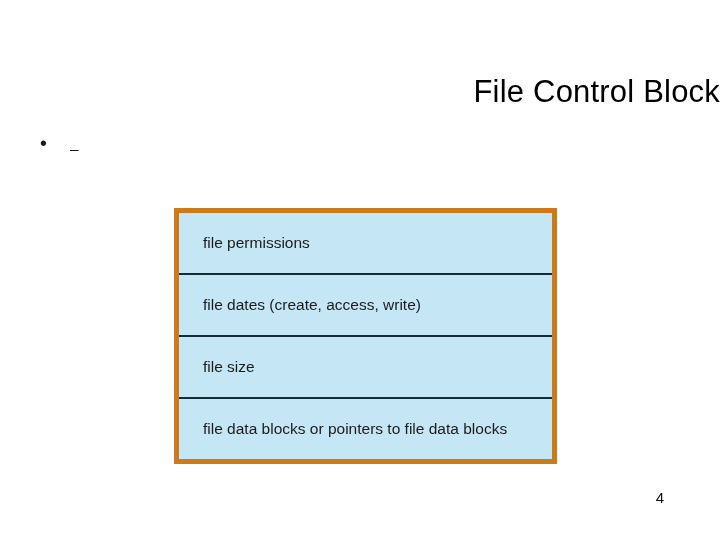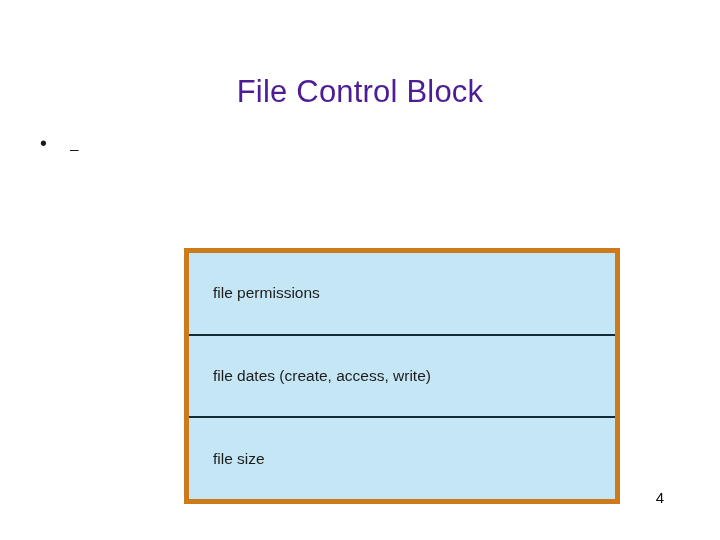--- a/index.html
+++ b/index.html
@@ -23,22 +23,22 @@
     height: 540px;
     background: #ffffff;
   }
 
   
   .slide-title {
     position: absolute;
     left: 0;
     top: 52px;
     width: 720px;
-    text-align: center;
-    color: #4c1d95;
+    text-align: right;
+    color: #000000;
     font-size: 31px;
     font-weight: normal;
     letter-spacing: 0.2px;
     line-height: 38px;
     white-space: nowrap;
   }
 
   
   .bullet-list {
     position: absolute;
@@ -78,28 +78,27 @@
     left: 70px;
     top: 0;
     font-size: 15.5px;
     line-height: 22px;
     color: #1a1a1a;
   }
 
   
   .fcb-figure {
     position: absolute;
-    left: 184px;
+    left: 174px;
     top: 208px;
-    width: 436px;
+    width: 383px;
     height: 256px;
     box-sizing: border-box;
     border: 5px solid #CC7A1A;
     background: #C5E6F5;
-    margin-top: 40px;
   }
   .fcb-rows {
     position: absolute;
     left: 0; top: 0; right: 0; bottom: 0;
     display: flex;
     flex-direction: column;
     background: #C5E6F5;
   }
   .fcb-row {
     flex: 1 1 0;
@@ -160,19 +159,22 @@
 
       <div class="fcb-row">
         <span class="fcb-row-label">file dates (create, access, write)</span>
       </div>
 
 
       <div class="fcb-row">
         <span class="fcb-row-label">file size</span>
       </div>
 
+      <div class="fcb-row">
+        <span class="fcb-row-label">file data blocks or pointers to file data blocks</span>
+      </div>
 
     </div>
   </div>
 
   <div class="page-number">4</div>
 
 </div>
 
 </body></html>

